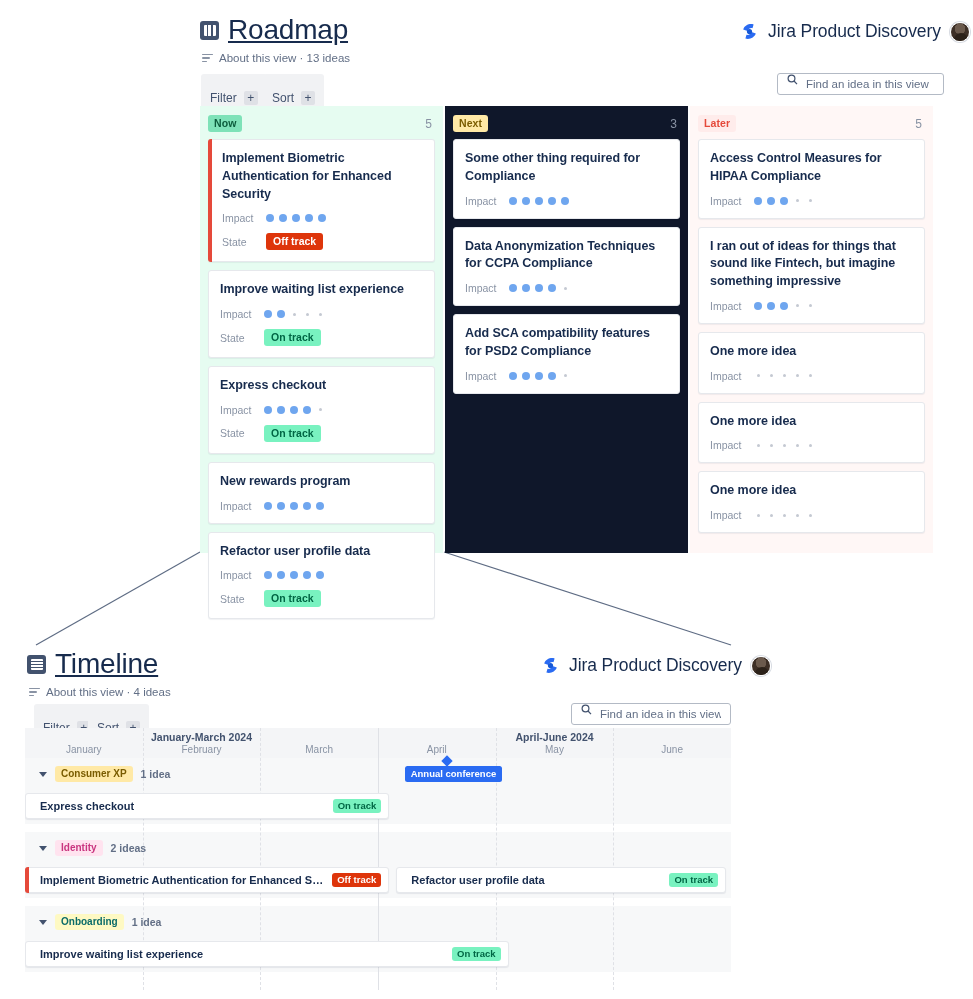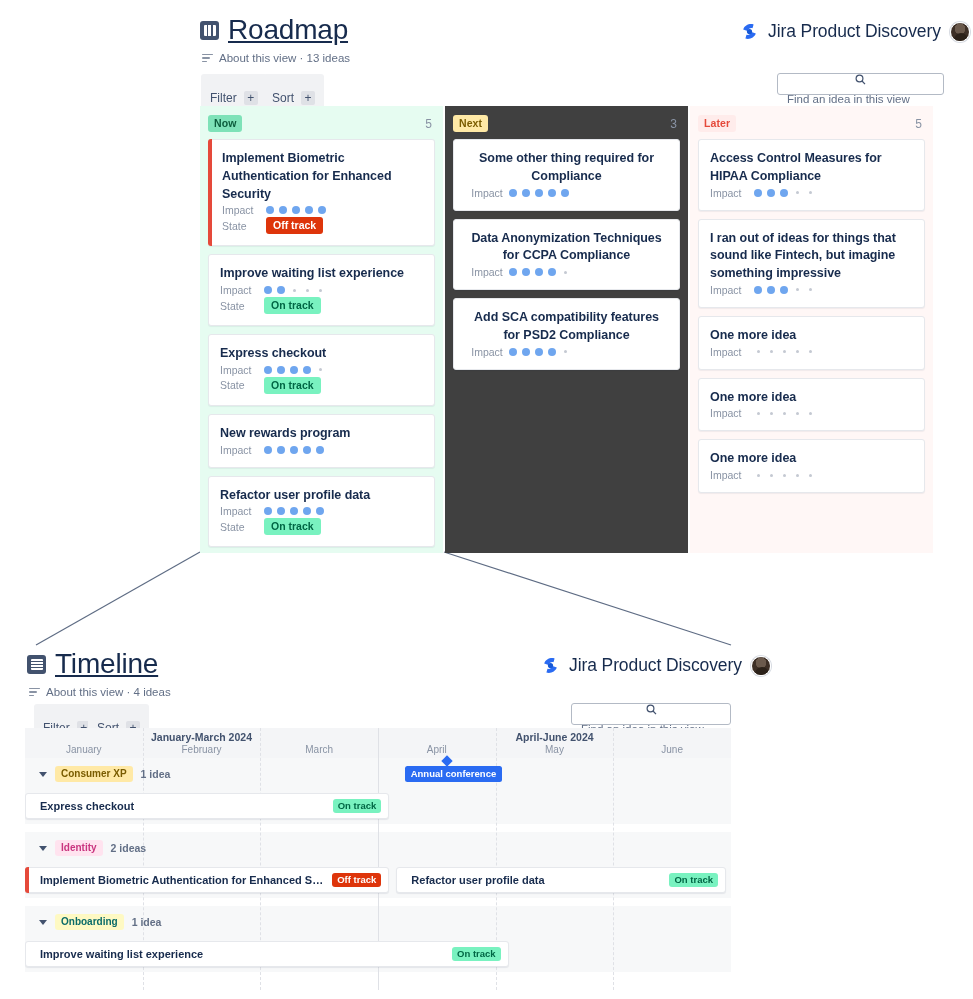--- a/index.html
+++ b/index.html
@@ -68,23 +68,23 @@
   }
   .toolbar-btn .plus {
     display: inline-flex; align-items: center; justify-content: center;
     width: 14px; height: 14px; background: #dfe1e6; border-radius: 2px;
     font-size: 12px; line-height: 1; color: #42526e; font-weight: 400;
   }
   #rm-filter { position: absolute; left: 201px; top: 74px; }
   #rm-sort   { position: absolute; left: 263px; top: 74px; }
 
   .search-box {
-    position: absolute; display: flex; align-items: center; gap: 8px;
+    position: absolute; display: flex; gap: 8px;
     border: 1px solid #b3bac5; border-radius: 3px; background: #fff;
-    padding: 0 9px; height: 22px; flex-direction: column;
+    padding: 0 9px; height: 22px;
   }
   .search-box .mag { flex: none; }
   .search-box input {
     border: none; outline: none; background: transparent;
     font-family: "Liberation Sans", sans-serif; font-size: 11.5px; color: #42526e;
     width: 100%; padding: 0;
   }
   .search-box input::placeholder { color: #626f86; }
   #rm-search { left: 777px; top: 73px; width: 167px; }
 
@@ -105,21 +105,21 @@
   }
   .idea-card.flag { border-left: none; padding-left: 14px; }
   .idea-card.flag::before {
     content: ""; position: absolute; left: 0; top: -1px; bottom: -1px; width: 4px;
     background: #e5493a; border-radius: 3px 0 0 3px;
   }
   .idea-title {
     font-size: 12.5px; font-weight: 700; color: #172b4d; line-height: 1.42;
     letter-spacing: -0.05px;
   }
-  .field-row { display: flex; align-items: center; margin-top: 1px; }
+  .field-row { display: flex; align-items: center; margin-top: 9px; }
   .field-label { font-size: 10.5px; color: #8993a4; width: 44px; flex: none; }
   .dots { display: flex; align-items: center; gap: 5px; }
   .dot { width: 8px; height: 8px; border-radius: 50%; background: #6fa6ef; flex: none; }
   .dot.off { width: 3px; height: 3px; background: #c4c9d2; margin: 0 2.5px; }
   .state-badge {
     font-size: 10.5px; font-weight: 700; padding: 2px 7px 3px 7px; border-radius: 3px;
   }
   .state-ontrack  { background: #79f2c0; color: #064; }
   .state-offtrack { background: #de350b; color: #fff; }
 
@@ -339,21 +339,21 @@
                 <span class="dot"></span>
                 <span class="dot"></span>
               </span>
             </div>
             <div class="field-row">
               <span class="field-label">State</span>
               <span class="state-badge state-ontrack">On track</span>
             </div>
           </div>
         </div>
-        <div class="rm-col" style="background: #404040; text-align: center;">
+        <div class="rm-col" style="background: #0f172a;">
           <div class="rm-col-head">
             <span class="col-badge" style="background: rgb(255, 233, 166); color: rgb(122, 92, 0);">Next</span>
             <span class="col-count">3</span>
           </div>
           <div class="idea-card">
             <div class="idea-title">Some other thing required for Compliance</div>
             <div class="field-row">
               <span class="field-label">Impact</span>
               <span class="dots">
                 <span class="dot"></span>

